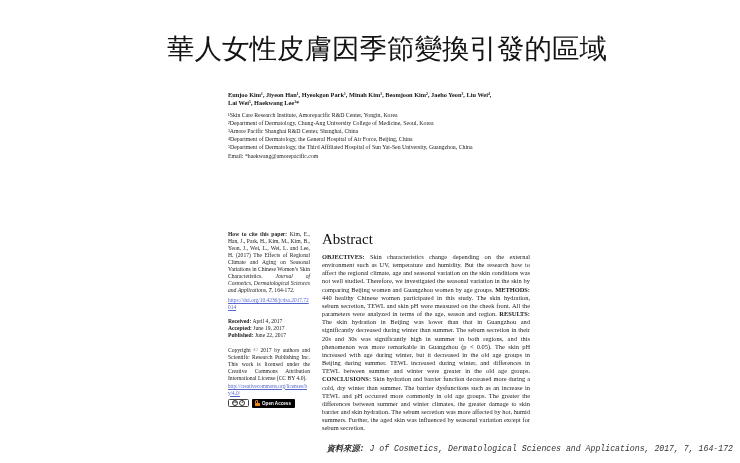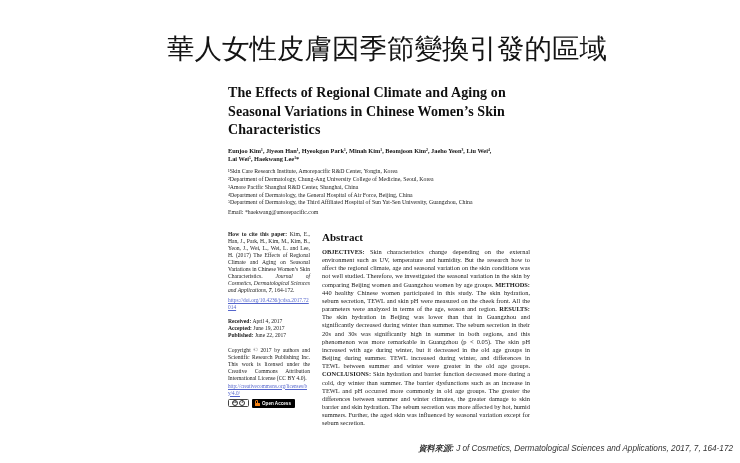--- a/index.html
+++ b/index.html
@@ -52,40 +52,39 @@
     font-family:"Liberation Sans",sans-serif; font-size:3.8px; font-weight:bold; color:#333;
     display:flex; align-items:center; justify-content:center; line-height:1; }
   .oa-badge { display:inline-flex; align-items:center; gap:2px; background:#000; color:#fff;
     border-radius:1px; padding:1px 4px 1px 3px; height:9px; }
   .oa-lock { width:5px; height:6px; position:relative; }
   .oa-lock .shackle { position:absolute; left:0; top:0; width:3.4px; height:3px;
     border:0.9px solid #f68212; border-bottom:none; border-radius:2px 2px 0 0; }
   .oa-lock .bodyp { position:absolute; left:0.2px; bottom:0; width:4.4px; height:3.2px; background:#f68212; border-radius:0.5px; }
   .oa-text { font-family:"Liberation Sans",sans-serif; font-weight:bold; font-size:4.6px; white-space:nowrap; }
 
-  .abstract-heading { font-weight:bold; font-size:11px; color:#111; margin-bottom:5px; }
+  .abstract-heading { font-weight:normal; font-size:15px; color:#111; margin-bottom:5px; }
   .abstract-body { font-size:6.4px; line-height:8.15px; text-align:justify; color:#1c1c1c; }
   .abstract-body .b { font-weight:bold; }
 
   .source-note {
     position:absolute; right:7px; top:443px;
-    font-family:Liberation Sans, sans-serif;
+    font-family:Liberation Mono, monospace;
     font-style:italic; font-size:8.2px; color:#333; white-space:nowrap;text-align:right;
   }
   .source-note .lbl { font-weight:bold; }
 </style>
 </head>
 <body>
 
 <div class="slide-title">
   <div>華人女性皮膚因季節變換引發的區域</div>
 </div>
 
 <div class="paper">
-  <div class="paper-title">The Effects of Regional Climate and Aging on Seasonal Variations in Chinese Women’s Skin Characteristics</div>
 
   <div class="authors">
     <div>Eunjoo Kim¹, Jiyeon Han¹, Hyeokgon Park¹, Minah Kim¹, Beomjoon Kim², Jaeho Yeon³, Liu Wei⁴,</div>
     <div>Lai Wei⁵, Haekwang Lee¹*</div>
   </div>
 
   <div class="affils">
     <div>¹Skin Care Research Institute, Amorepacific R&amp;D Center, Yongin, Korea</div>
     <div>²Department of Dermatology, Chung-Ang University College of Medicine, Seoul, Korea</div>
     <div>³Amore Pacific Shanghai R&amp;D Center, Shanghai, China</div>

